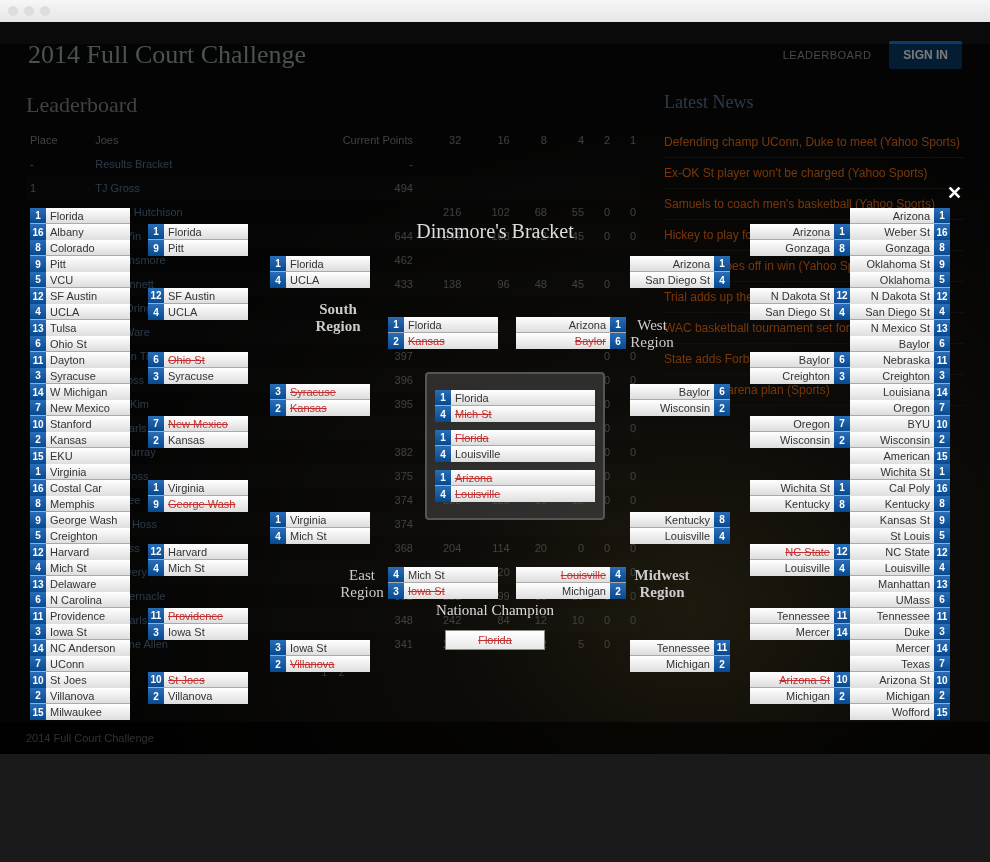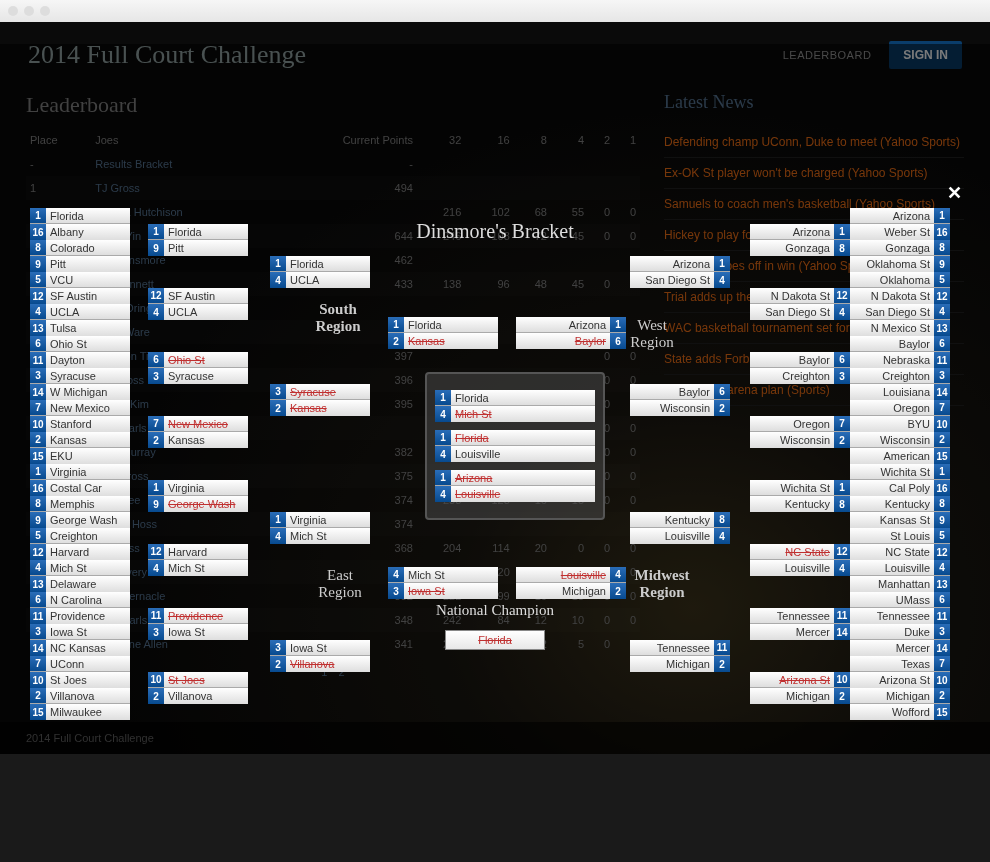--- a/index.html
+++ b/index.html
@@ -27,21 +27,21 @@
 .news-col { width: 300px; }
 .news-title { font-family: Georgia, serif; color: #5a7a9a; font-size: 18px; margin: 14px 0; }
 .news-item { color: #f97316; font-size: 12px; padding: 8px 0; border-bottom: 1px solid #222; }
 .footer { position: absolute; bottom: 0; left: 0; right: 0; padding: 10px 26px; font-size: 11px; color: #666; background: rgba(0,0,0,0.6); }
 .modal-backdrop { position: absolute; inset: 22px 0 0 0; background: rgba(0,0,0,0.52); }
 .close-x { position: absolute; top: 160px; right: 28px; color: #fff; font-size: 18px; font-weight: bold; cursor: pointer; z-index: 50; }
 .bracket-modal { position: absolute; top: 180px; left: 30px; right: 30px; bottom: -5px; z-index: 40; }
 .bracket-title { position: absolute; top: 18px; left: 50%; transform: translateX(-50%); font-family: Georgia, serif; font-size: 20px; color: #ddd; }
 .region-label { position: absolute; font-family: Georgia, serif; font-size: 15px; color: #ccc; text-align: center; width: 80px; }
 .region-south { top: 99px; left: 268px; font-weight: bold; }
-.region-east { top: 365px; left: 270px; }
+.region-east { top: 365px; left: 292px; }
 .region-west { top: 115px; right: 268px; }
 .region-midwest { top: 365px; right: 258px; font-weight: bold; }
 .champ-label { position: absolute; top: 400px; left: 50%; transform: translateX(-50%); font-family: Georgia, serif; font-size: 15px; color: #ddd; }
 .champ-box { position: absolute; top: 428px; left: 50%; transform: translateX(-50%); width: 100px; height: 20px; background: linear-gradient(#fff,#e8e8e8); border: 1px solid #888; display: flex; align-items: center; justify-content: center; font-size: 11px; color: #c03030; text-decoration: line-through; }
 .match { position: absolute; width: 110px; font-size: 11px; }
 .match.narrow { width: 100px; }
 .team-row { display: flex; height: 16px; background: linear-gradient(#fff,#dedede); border-bottom: 1px solid #aaa; }
 .team-row:last-child { border-bottom: none; }
 .seed { width: 16px; background: linear-gradient(#2a6db8,#074a8f); color: #fff; font-size: 10px; font-weight: bold; display: flex; align-items: center; justify-content: center; flex-shrink: 0; }
 .team-name { flex: 1; padding: 0 4px; display: flex; align-items: center; color: #333; white-space: nowrap; overflow: hidden; }
@@ -487,21 +487,21 @@
             <div class="team-name">Providence</div>
           </div>
         </div>
         <div class="match narrow" style="left: 0px; top: 422px;">
           <div class="team-row">
             <div class="seed">3</div>
             <div class="team-name">Iowa St</div>
           </div>
           <div class="team-row">
             <div class="seed">14</div>
-            <div class="team-name">NC Kansas</div>
+            <div class="team-name">NC Anderson</div>
           </div>
         </div>
         <div class="match narrow" style="left: 0px; top: 454px;">
           <div class="team-row">
             <div class="seed">7</div>
             <div class="team-name">UConn</div>
           </div>
           <div class="team-row">
             <div class="seed">10</div>
             <div class="team-name">St Joes</div>

